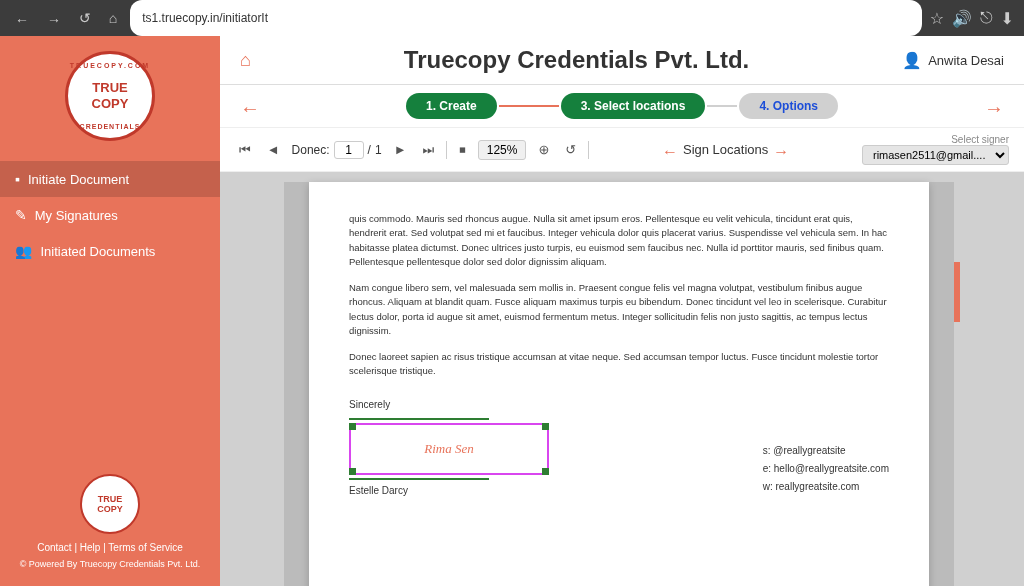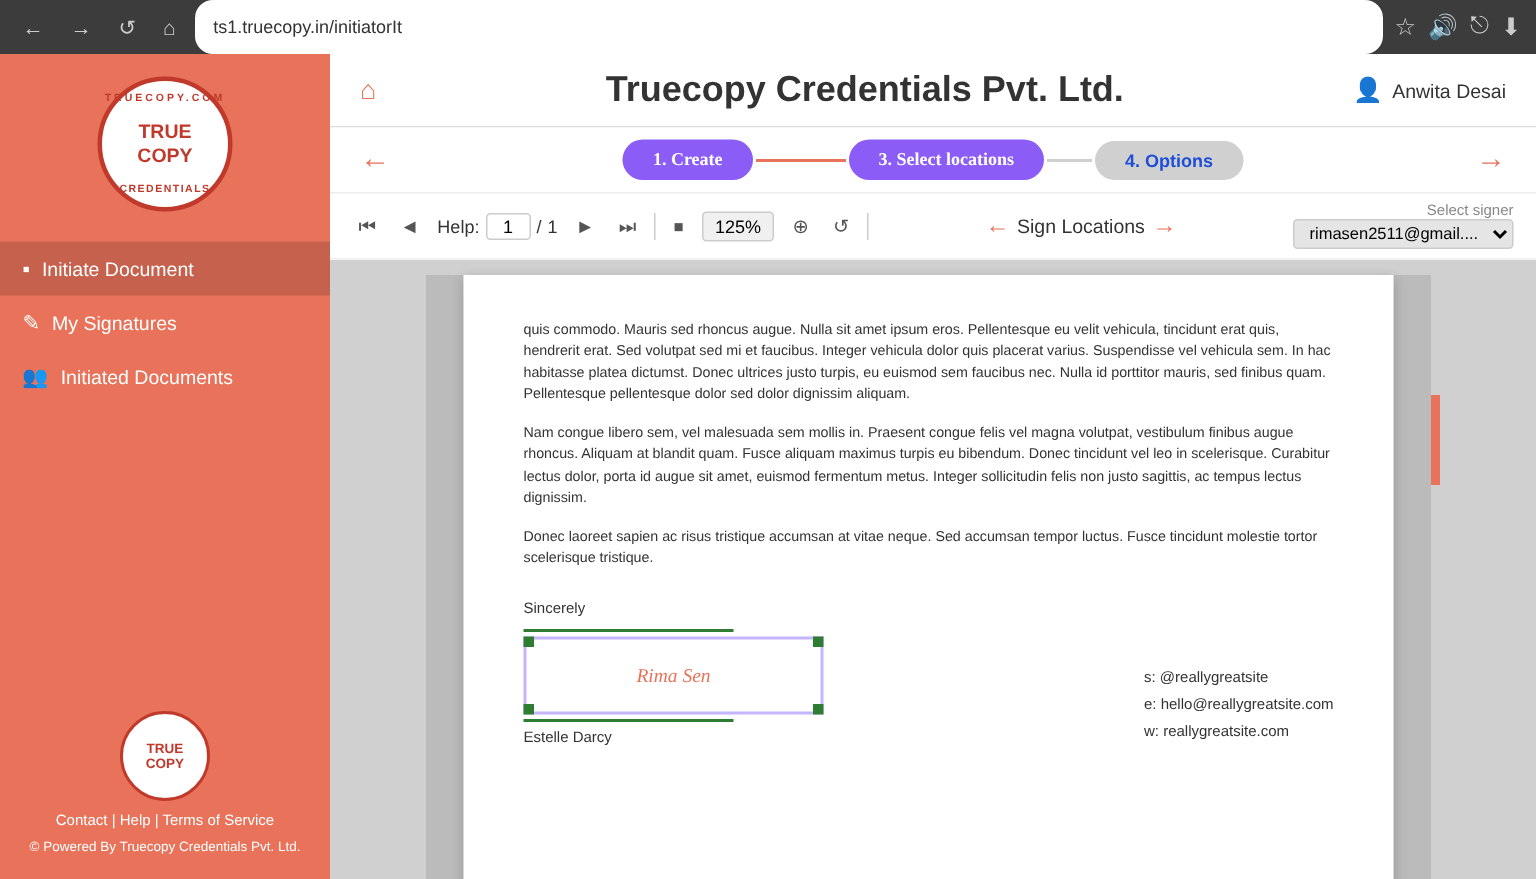--- a/index.html
+++ b/index.html
@@ -205,23 +205,22 @@
     .step-item {
       padding: 6px 20px;
       font-size: 12px;
       font-weight: bold;
       border-radius: 20px;
       cursor: pointer;
       position: relative;
       margin: 0 2px;
     }
     .step-item.active {
-      background: #8b5cf6;
+      background: #15803d;
       color: #fff;
-      font-family: Liberation Serif, serif;
     }
     .step-item.inactive {
       background: #d0d0d0;
       color: #1d4ed8;
     }
     .step-connector {
       width: 30px;
       height: 2px;
       background: #e8735a;
     }
@@ -346,21 +345,21 @@
     .signature-block {
       display: flex;
       justify-content: space-between;
       align-items: flex-end;
     }
     .sig-left {
       position: relative;
       width: 200px;
     }
     .sig-box {
-      border: 2px solid #c4b5fd;
+      border: 2px solid #d946ef;
       padding: 16px 10px;
       text-align: center;
       font-style: italic;
       font-size: 13px;
       color: #e8735a;
       font-family: 'Georgia', serif;
       position: relative;
     }
     .sig-corner {
       position: absolute;
@@ -471,21 +470,21 @@
       <div class="step-item inactive">
         <span>4. Options</span>
       </div>
       <button class="stepper-nav-right">→</button>
     </div>
 
     <div class="doc-toolbar">
       <button class="toolbar-btn">⏮</button>
       <button class="toolbar-btn">◄</button>
       <div class="page-info">
-        <span>Help:</span>
+        <span>Donec:</span>
         <input class="page-num-input" value="1" type="text" style="">
         <span>/</span>
         <span>1</span>
       </div>
       <button class="toolbar-btn">►</button>
       <button class="toolbar-btn">⏭</button>
       <div class="toolbar-separator"></div>
       <button class="toolbar-btn">⏹</button>
       <div class="zoom-display">125%</div>
       <button class="toolbar-btn">⊕</button>

